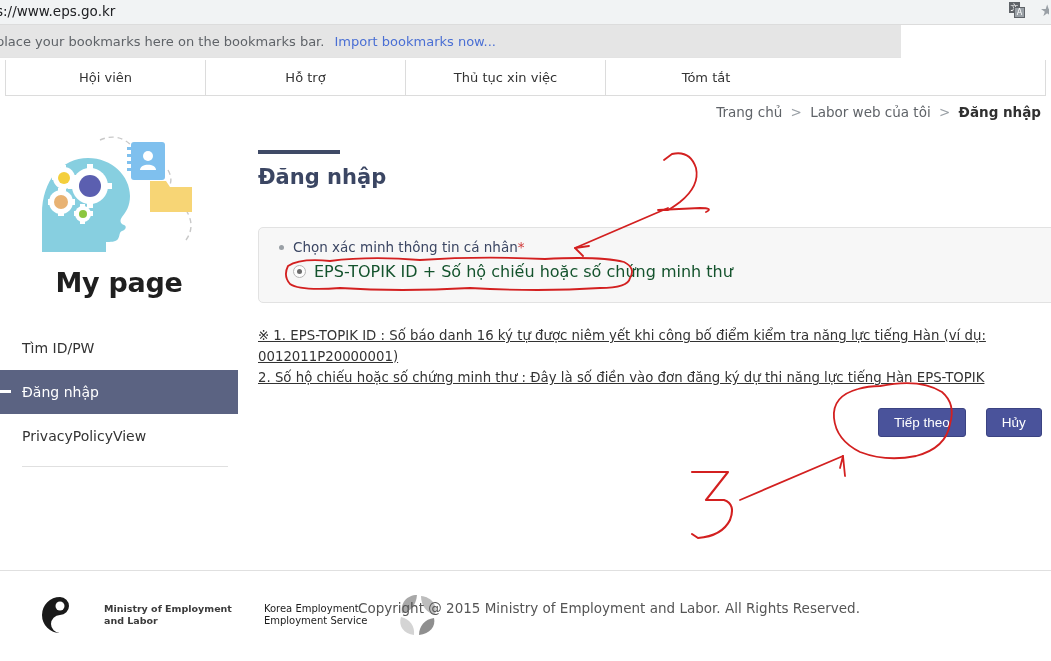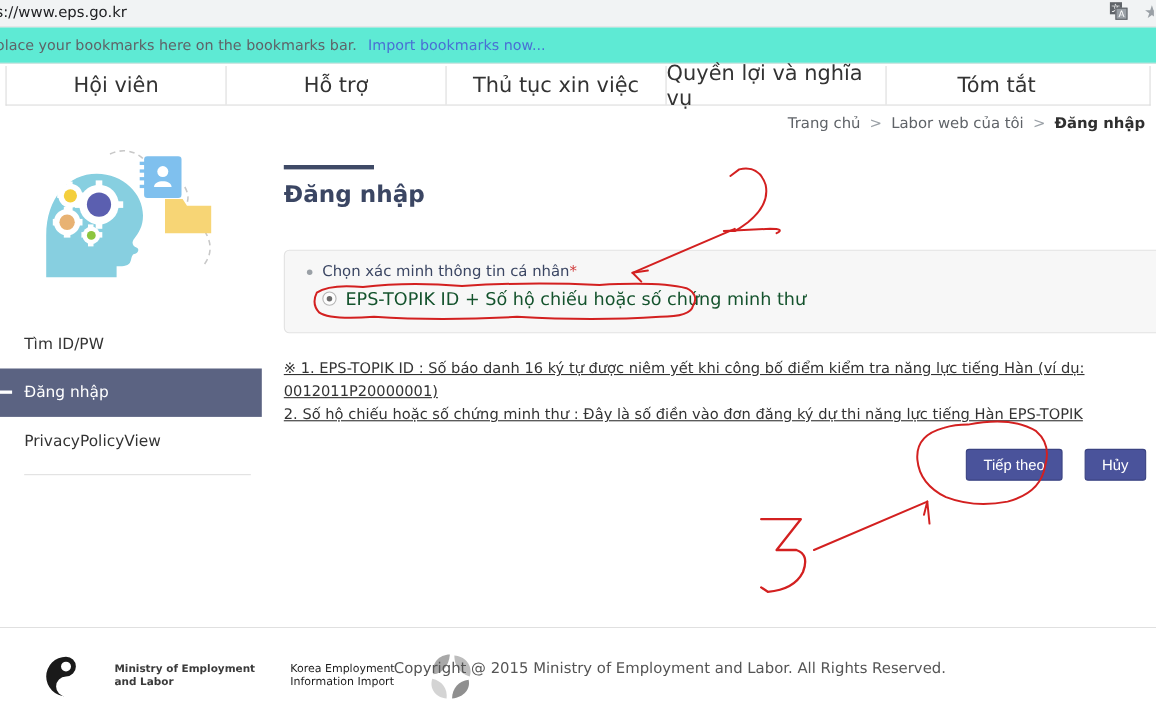--- a/index.html
+++ b/index.html
@@ -31,36 +31,36 @@
     font-family:"DejaVu Sans","Liberation Sans",sans-serif;
   }
   .translate-icon .sq-b {
     position:absolute; left:5px; top:5px; width:11px; height:11px;
     background:#9aa0a6; border:1px solid #5f6368; color:#fff;
     font-size:8px; line-height:10px; text-align:center;
   }
   .star-icon { font-size:16px; color:#9aa0a6; line-height:17px; overflow:hidden; width:9px; display:block;}
 
   .bookmarks-bar {
-    position:absolute; left:0; top:25px; width:1051px; height:33px;
-    background:#5eead4; border-bottom:1px solid #e3e3e3;
+    position:absolute; left:0; top:25px; width:901px; height:33px;
+    background:#e5e5e5; border-bottom:1px solid #e3e3e3;
   }
   .bm-text {
     position:absolute; left:-4px; top:9px; font-size:13px; color:#5f6368; white-space:nowrap;
   }
   .bm-link { color:#4a6fd4; margin-left:6px; cursor:pointer; }
 
   
   .nav-tabs {
     position:absolute; left:5px; top:60px; width:1041px; height:36px;
     display:flex; border:1px solid #dcdcdc; border-top:none; background:#fff;
   }
   .nav-tab {
     display:flex; align-items:center; justify-content:center;
-    font-size:19px; color:#333; border-right:1px solid #dcdcdc;
+    font-size:13px; color:#333; border-right:1px solid #dcdcdc;
     cursor:pointer; height:100%;
   }
   .nav-tab:last-child { border-right:none; }
   .nt0 { width:200px; } .nt1 { width:200px; } .nt2 { width:200px; }
   .nt3 { width:200px; } .nt4 { width:200px; }
 
   
   .breadcrumb {
     position:absolute; right:10px; top:104px;
     font-size:13.5px; color:#5f6368; white-space:nowrap;
@@ -154,21 +154,20 @@
     <div class="bm-text">
       <span>place your bookmarks here on the bookmarks bar.</span>
       <span class="bm-link">Import bookmarks now...</span>
     </div>
   </div>
 
   <div class="nav-tabs">
     <div class="nav-tab nt0">Hội viên</div>
     <div class="nav-tab nt1">Hỗ trợ</div>
     <div class="nav-tab nt2">Thủ tục xin việc</div>
-    <div class="nav-tab nt3">Quyền lợi và nghĩa vụ</div>
     <div class="nav-tab nt4">Tóm tắt</div>
   </div>
 
   <div class="breadcrumb">
     <span>Trang chủ</span>
     <span class="sep">&gt;</span>
     <span>Labor web của tôi</span>
     <span class="sep">&gt;</span>
     <span class="crumb-current">Đăng nhập</span>
   </div>
@@ -224,20 +223,21 @@
           <rect x="127" y="29" width="5" height="3"></rect>
             <rect x="127" y="36" width="5" height="3"></rect>
           <rect x="127" y="43" width="5" height="3"></rect>
             <rect x="127" y="50" width="5" height="3"></rect>
         </g>
 
         <path d="M150 63 L166 63 L170 69 L192 69 L192 94 L150 94 Z" fill="#f7d575"></path>
       </svg>
     </div>
 
+    <div class="side-title">My page</div>
 
     <div class="side-menu">
       <div class="side-item">
         <span>Tìm ID/PW</span>
       </div>
       <div class="side-item active">
         <span>Đăng nhập</span>
       </div>
       <div class="side-item">
         <span>PrivacyPolicyView</span>
@@ -285,21 +285,21 @@
                    M20 2 A18 18 0 0 1 20 38 A9 9 0 0 1 20 20 A9 9 0 0 0 20 2 Z" fill="#1a1a1a" fill-rule="evenodd"></path>
           <circle cx="20" cy="11" r="4.5" fill="#ffffff"></circle>
         </svg>
       </span>
       <span class="molab-text">
         <span>Ministry of Employment</span><br>
         <span>and Labor</span>
       </span>
       <span class="keis-text">
         <span>Korea Employment</span><br>
-        <span>Information Import</span>
+        <span>Employment Service</span>
       </span>
       <span class="keis-logo">
         <svg width="50" height="44" viewBox="0 0 50 44">
           <path d="M24 2 C14 2 7 10 9 20 C17 19 23 13 24 2 Z" fill="#a8a8a8"></path>
           <path d="M28 3 C39 4 45 13 42 22 C34 20 28 13 28 3 Z" fill="#bdbdbd"></path>
           <path d="M8 24 C5 33 11 41 21 42 C22 33 17 26 8 24 Z" fill="#d4d4d4"></path>
           <path d="M26 42 C37 41 43 33 41 25 C32 26 26 33 26 42 Z" fill="#8f8f8f"></path>
         </svg>
       </span>
     </div>

